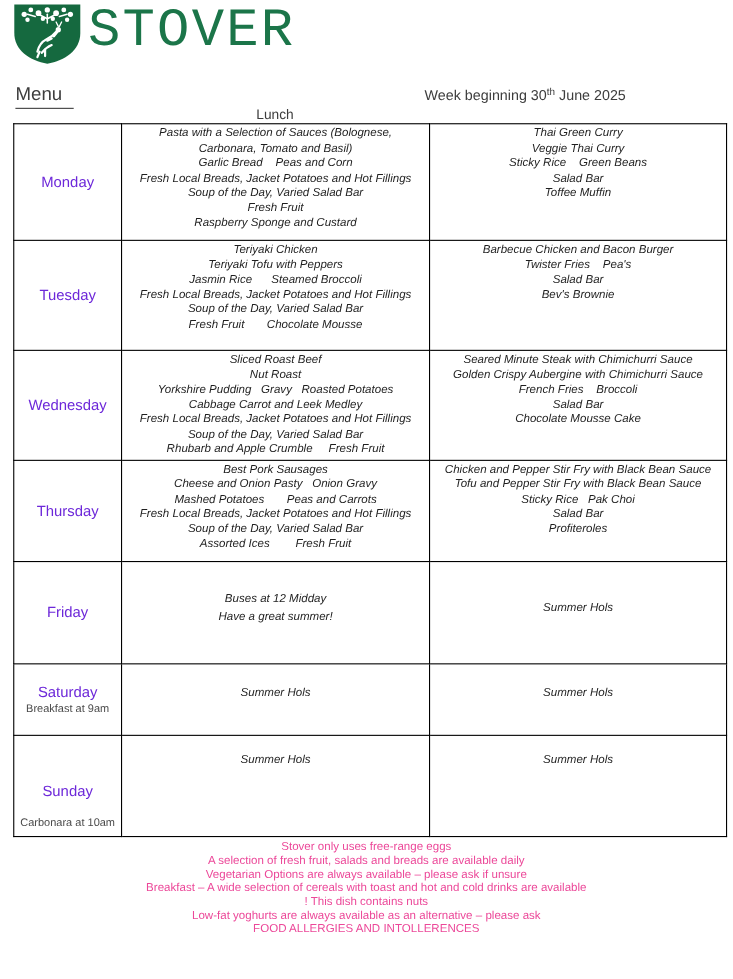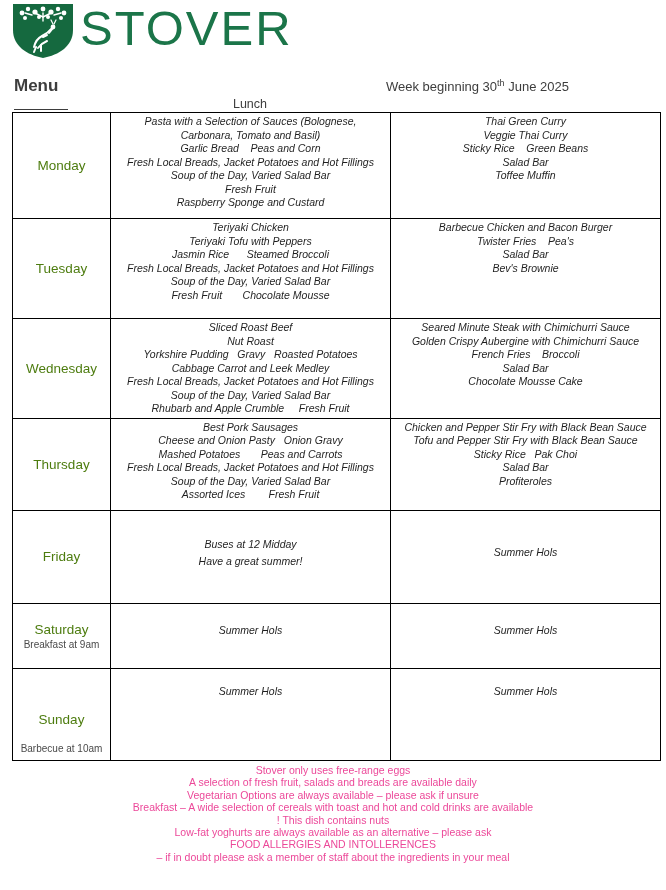--- a/index.html
+++ b/index.html
@@ -2,38 +2,38 @@
 <html><head>
 <meta charset="utf-8">
 <style>
   * { margin:0; padding:0; box-sizing:border-box; }
   html,body { background:#fff; }
   body { font-family:"Liberation Sans", sans-serif; color:#2f2f2f; }
   #page { position:relative; width:666px; height:890px; background:#fff; overflow:hidden; }
 
   
   .logo { position:absolute; left:12px; top:3px; width:62px; height:56px; }
-  .brand { position:absolute; left:80px; top:0px; font-family:Liberation Sans, sans-serif;
+  .brand { position:absolute; left:80px; top:0px; font-family:Liberation Mono, monospace;
            font-size:49px; letter-spacing:2px; color:#1b7549; font-weight:400; }
   .menu-title { position:absolute; left:14px; top:76px; font-size:17px; color:#3d3d3d;
-                border-bottom:1px solid #3d3d3d; padding-right:10px; padding-bottom:13px;font-weight:bold; }
+                border-bottom:1px solid #3d3d3d; padding-right:10px; padding-bottom:2px; }
   .week { position:absolute; left:338px; top:78px; font-size:13px; color:#3d3d3d;margin-left:48px; }
   .week sup { font-size:9px; }
 
   
   .col-head { position:absolute; top:97px; font-size:12.5px; color:#3d3d3d; text-align:center; }
   .col-head.lunch  { left:110px; width:280px; }
   .col-head.supper { left:390px; width:270px; }
 
   
   table.menu { position:absolute; left:12px; top:112px; width:648px;
                border-collapse:collapse; table-layout:fixed; }
   table.menu td { border:1px solid #000; }
   .day-cell { vertical-align:middle; text-align:center; }
-  .day-name { font-size:13.5px; color:#4d7c0f; }
+  .day-name { font-size:13.5px; color:#6d28d9; }
   .day-sub  { font-size:10px; color:#4a4a4a; margin-top:2px; }
   .menu-cell { vertical-align:top; text-align:center; padding:2px 6px; color:#1f1f1f; }
   .menu-line { font-size:10.5px; line-height:13.5px; white-space:pre-wrap;font-style:italic; }
 
   
   .r0 td { height:106px; }
   .r1 td { height:100px; }
   .r2 td { height:95px; }
   .r3 td { height:92px; }
   .r4 td { height:93px; }
@@ -209,36 +209,35 @@
           <td class="menu-cell lunch">
             <div class="menu-line">Summer Hols</div>
           </td>
           <td class="menu-cell supper">
             <div class="menu-line">Summer Hols</div>
           </td>
         </tr>
         <tr class="menu-row r6">
           <td class="day-cell">
             <div class="day-name">Sunday</div>
-            <div class="day-sub">Barbecue at 10am</div>
+            <div class="day-sub">Carbonara at 10am</div>
           </td>
           <td class="menu-cell lunch">
             <div class="menu-line">Summer Hols</div>
           </td>
           <td class="menu-cell supper">
             <div class="menu-line">Summer Hols</div>
           </td>
         </tr>
       </tbody>
   </table>
 
   <div class="footer">
       <div class="footer-line">Stover only uses free-range eggs</div>
       <div class="footer-line">A selection of fresh fruit, salads and breads are available daily</div>
       <div class="footer-line">Vegetarian Options are always available – please ask if unsure</div>
       <div class="footer-line">Breakfast – A wide selection of cereals with toast and hot and cold drinks are available</div>
       <div class="footer-line">! This dish contains nuts</div>
       <div class="footer-line">Low-fat yoghurts are always available as an alternative – please ask</div>
       <div class="footer-line">FOOD ALLERGIES AND INTOLLERENCES</div>
-      <div class="footer-line">– if in doubt please ask a member of staff about the ingredients in your meal</div>
     </div>
 
 </div>
 
 </body></html>

